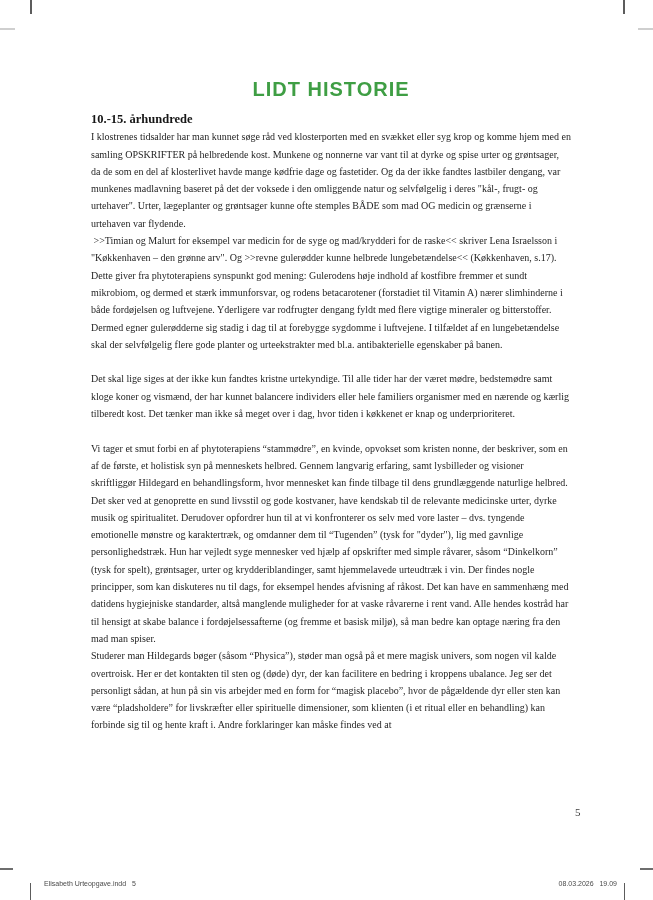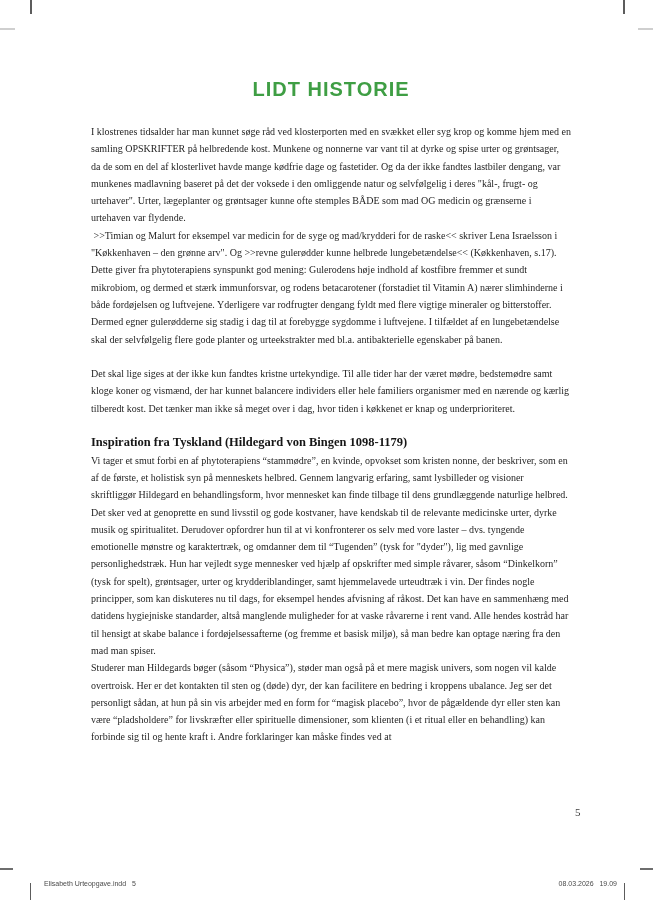--- a/index.html
+++ b/index.html
@@ -25,21 +25,21 @@
     width: 480px;
     color: #1f1f1f;
   }
   .page-title {
     font-family: "Liberation Sans", sans-serif;
     font-weight: bold;
     font-size: 20px;
     letter-spacing: 1px;
     text-align: center;
     line-height: 22px;
-    margin-bottom: 23px;
+    margin-bottom: 11px;
   }
   .text-content { }
   .heading {
     font-family: "Liberation Serif", serif;
     font-size: 12.5px;
     font-weight: bold;
     line-height: 17.3px;
     color: #161616;
   }
   .para {
@@ -88,26 +88,26 @@
   <div class="mark mark-tr-v"></div>
   <div class="mark mark-tr-h"></div>
   <div class="mark mark-bl-h"></div>
   <div class="mark mark-bl-v"></div>
   <div class="mark mark-br-h"></div>
   <div class="mark mark-br-v"></div>
 
   <div class="content">
     <div class="page-title" style="color: rgb(63, 158, 68);">LIDT HISTORIE</div>
     <div class="text-content">
+        <div class="heading">10.-15. århundrede</div>
         <p class="para"><span>I klostrenes tidsalder har man kunnet søge råd ved klosterporten med en svækket eller syg krop og komme hjem med en samling OPSKRIFTER på helbredende kost. Munkene og nonnerne var vant til at dyrke og spise urter og grøntsager, da de som en del af klosterlivet havde mange kødfrie dage og fastetider. Og da der ikke fandtes lastbiler dengang, var munkenes madlavning baseret på det der voksede i den omliggende natur og selvfølgelig i deres "kål-, frugt- og urtehaver". Urter, lægeplanter og grøntsager kunne ofte stemples BÅDE som mad OG medicin og grænserne i urtehaven var flydende.</span></p>
         <p class="para"><span> &gt;&gt;Timian og Malurt for eksempel var medicin for de syge og mad/krydderi for de raske&lt;&lt; skriver Lena Israelsson i "Køkkenhaven – den grønne arv". Og &gt;&gt;revne gulerødder kunne helbrede lungebetændelse&lt;&lt; (Køkkenhaven, s.17). Dette giver fra phytoterapiens synspunkt god mening: Gulerodens høje indhold af kostfibre fremmer et sundt mikrobiom, og dermed et stærk immunforsvar, og rodens betacarotener (forstadiet til Vitamin A) nærer slimhinderne i både fordøjelsen og luftvejene. Yderligere var rodfrugter dengang fyldt med flere vigtige mineraler og bitterstoffer. Dermed egner gulerødderne sig stadig i dag til at forebygge sygdomme i luftvejene. I tilfældet af en lungebetændelse skal der selvfølgelig flere gode planter og urteekstrakter med bl.a. antibakterielle egenskaber på banen.</span></p>
         <div class="spacer"></div>
         <p class="para"><span>Det skal lige siges at der ikke kun fandtes </span><span class="italic">kristne</span><span> urtekyndige. Til alle tider har der været mødre, bedstemødre samt kloge koner og vismænd, der har kunnet balancere individers eller hele familiers organismer med en nærende og kærlig tilberedt kost. Det tænker man ikke så meget over i dag, hvor tiden i køkkenet er knap og underprioriteret.</span></p>
         <div class="spacer"></div>
-        <div class="heading">Inspiration fra Tyskland (Hildegard von Bingen 1098-1179)</div>
         <p class="para"><span>Vi tager et smut forbi en af phytoterapiens “stammødre”, en kvinde, opvokset som kristen nonne, der beskriver, som en af de første, et </span><span class="italic">holistisk syn</span><span> på menneskets helbred. Gennem langvarig erfaring, samt lysbilleder og visioner skriftliggør Hildegard en behandlingsform, hvor mennesket kan finde tilbage til dens grundlæggende naturlige helbred. Det sker ved at genoprette en sund livsstil og gode kostvaner, have kendskab til de relevante medicinske urter, dyrke musik og spiritualitet. Derudover opfordrer hun til at vi konfronterer os selv med vore laster – dvs. tyngende emotionelle mønstre og karaktertræk, og omdanner dem til “Tugenden” (tysk for "dyder"), lig med gavnlige personlighedstræk. Hun har vejledt syge mennesker ved hjælp af opskrifter med simple råvarer, såsom “Dinkelkorn” (tysk for spelt), grøntsager, urter og krydderiblandinger, samt hjemmelavede urteudtræk i vin. Der findes nogle principper, som kan diskuteres nu til dags, for eksempel hendes afvisning af råkost. Det kan have en sammenhæng med datidens hygiejniske standarder, altså manglende muligheder for at vaske råvarerne i rent vand. Alle hendes kostråd har til hensigt at skabe balance i fordøjelsessafterne (og fremme et basisk miljø), så man bedre kan optage næring fra den mad man spiser.</span></p>
         <p class="para"><span>Studerer man Hildegards bøger (såsom “Physica”), støder man også på et mere magisk univers, som nogen vil kalde overtroisk. Her er det kontakten til sten og (døde) dyr, der kan facilitere en bedring i kroppens ubalance. Jeg ser det personligt sådan, at hun på sin vis arbejder med en form for “magisk placebo”, hvor de pågældende dyr eller sten kan være “pladsholdere” for livskræfter eller spirituelle dimensioner, som klienten (i et ritual eller en behandling) kan forbinde sig til og hente kraft i. Andre forklaringer kan måske findes ved at</span></p>
       </div>
   </div>
 
   <div class="page-number">5</div>
 
   <div class="footer-left">Elisabeth Urteopgave.indd   5</div>
 
   <div class="footer-right">08.03.2026   19.09</div>

